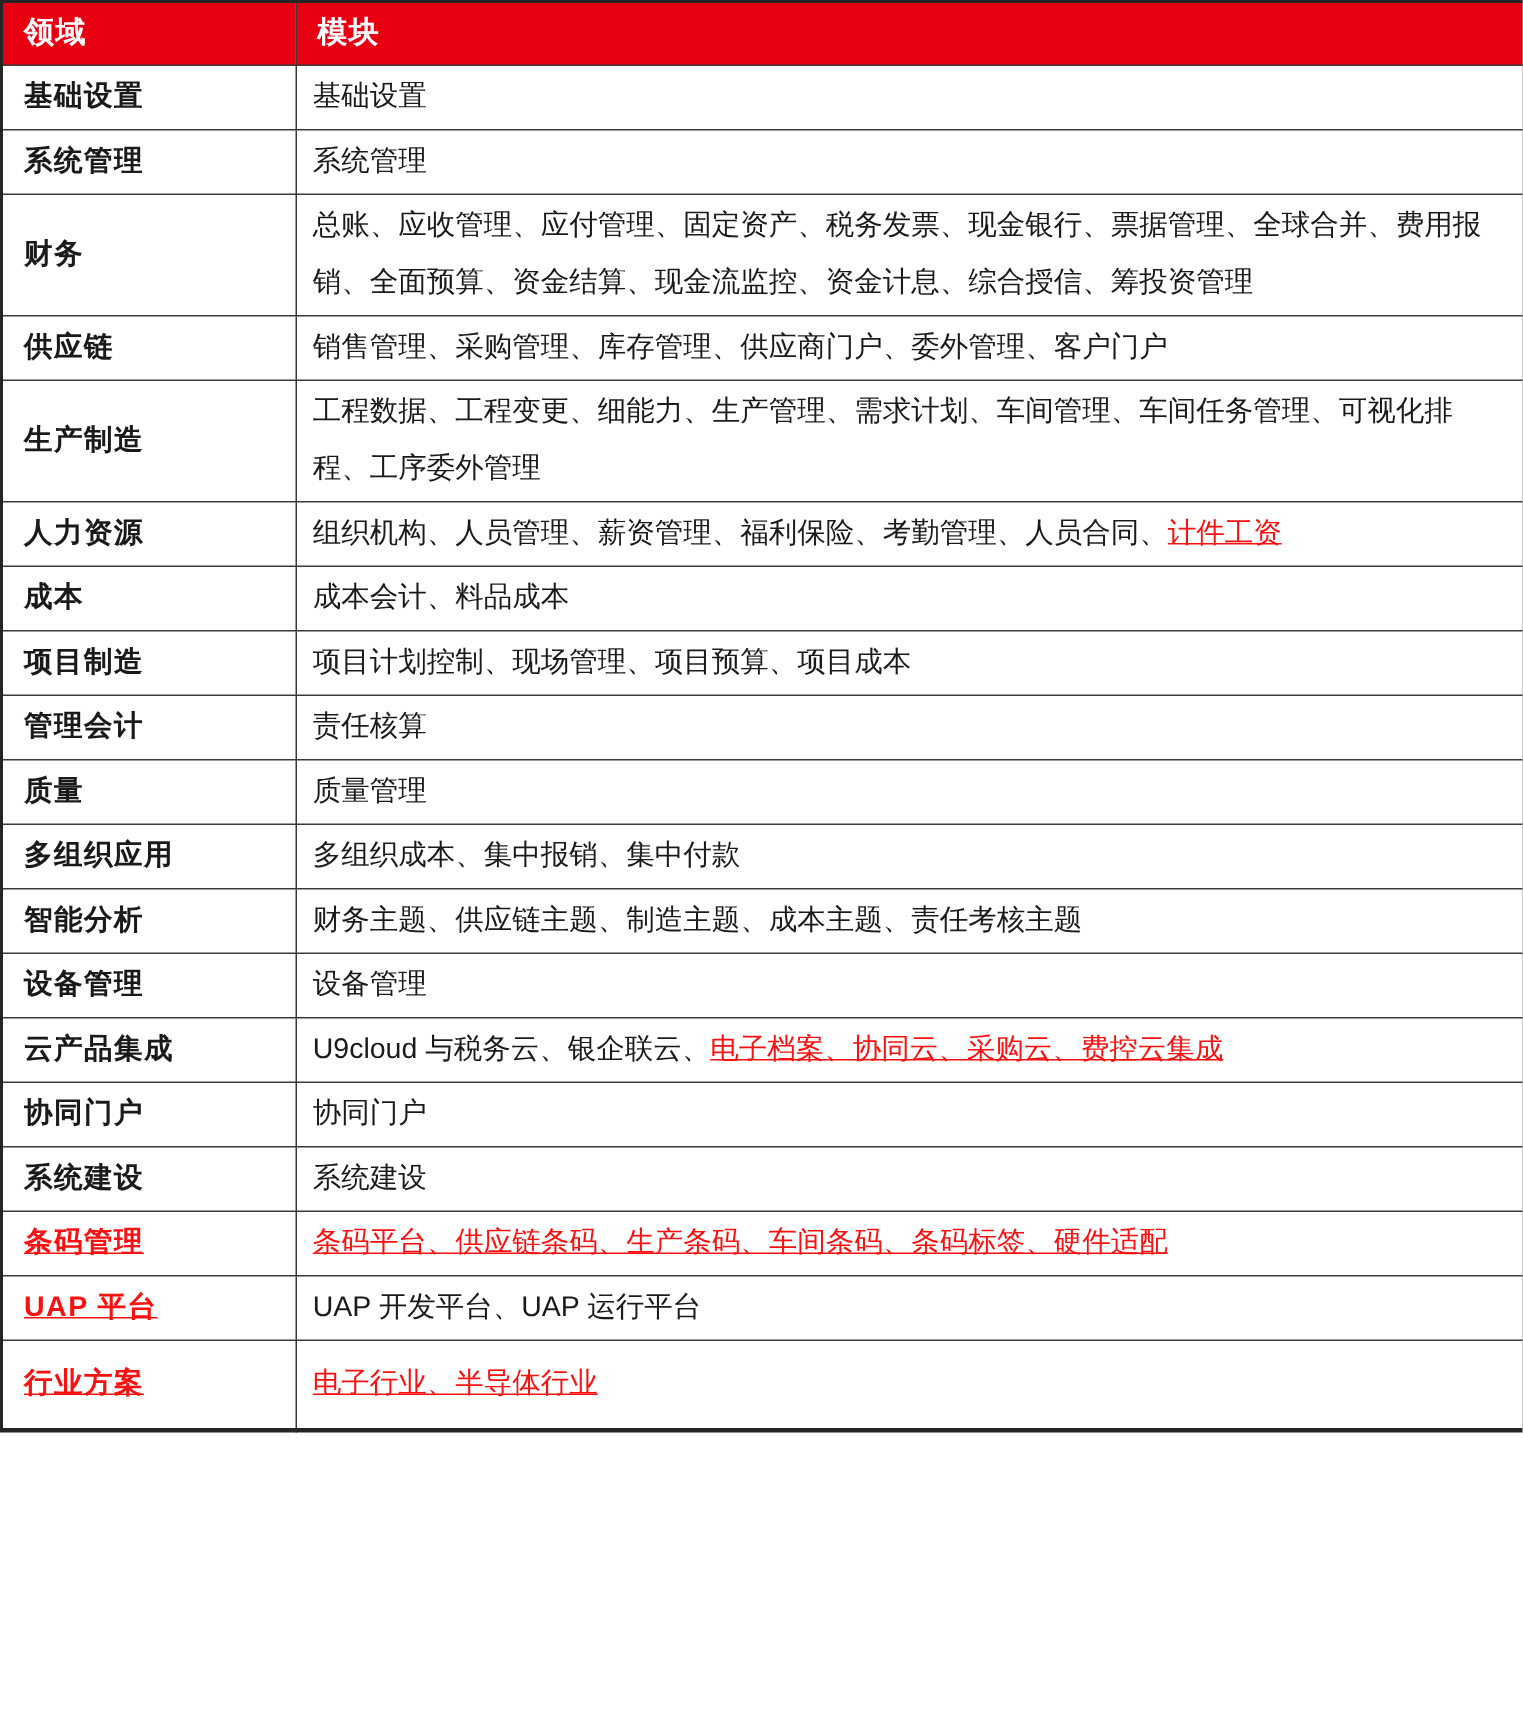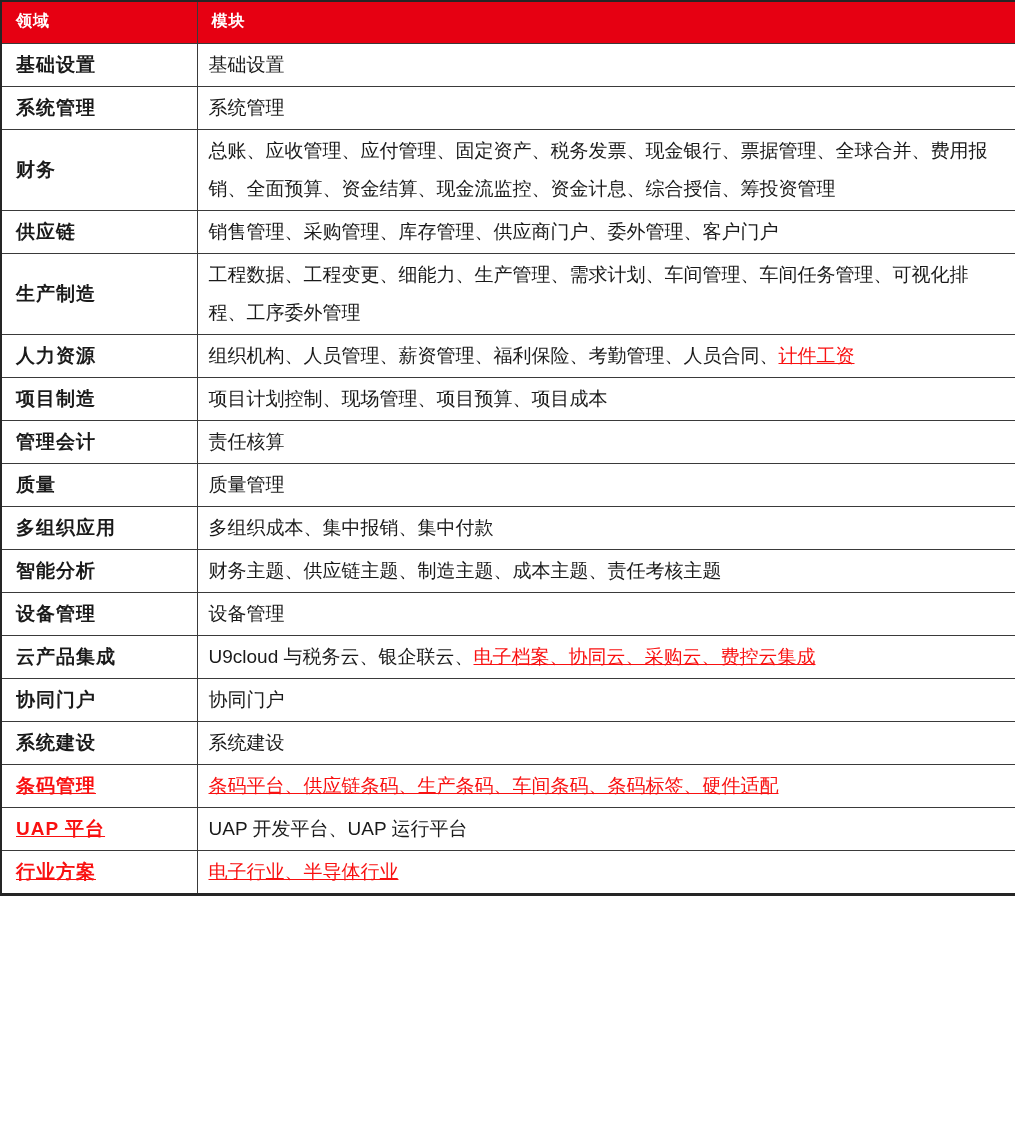--- a/index.html
+++ b/index.html
@@ -36,21 +36,21 @@
   table.module-table td {
     border: 1px solid var(--border-color);
     vertical-align: middle;
     text-align: left;
   }
   col.c-domain { width: 196px; }
   col.c-modules { width: 819px; }
   thead th {
     background: var(--header-bg);
     color: var(--header-text);
-    font-size: 16px;
+    font-size: 20px;
     font-weight: bold;
     height: 42px;
     padding: 6px 12px 8px 14px;
     letter-spacing: 1px;
   }
   tbody td {
     font-size: 19px;
     line-height: 38px;
     color: var(--body-text);
     padding: 2px 12px;
@@ -112,20 +112,24 @@
   <tr>
     <td class="col-domain">生产制造</td>
     <td class="col-modules"><span class="seg">工程数据、工程变更、细能力、生产管理、需求计划、车间管理、车间任务管理、可视化排程、工序委外管理</span></td>
   </tr>
 
   <tr>
     <td class="col-domain">人力资源</td>
     <td class="col-modules"><span class="seg">组织机构、人员管理、薪资管理、福利保险、考勤管理、人员合同、</span><span class="seg red">计件工资</span></td>
   </tr>
 
+  <tr>
+    <td class="col-domain">成本</td>
+    <td class="col-modules"><span class="seg">成本会计、料品成本</span></td>
+  </tr>
 
   <tr>
     <td class="col-domain">项目制造</td>
     <td class="col-modules"><span class="seg">项目计划控制、现场管理、项目预算、项目成本</span></td>
   </tr>
 
   <tr>
     <td class="col-domain">管理会计</td>
     <td class="col-modules"><span class="seg">责任核算</span></td>
   </tr>

